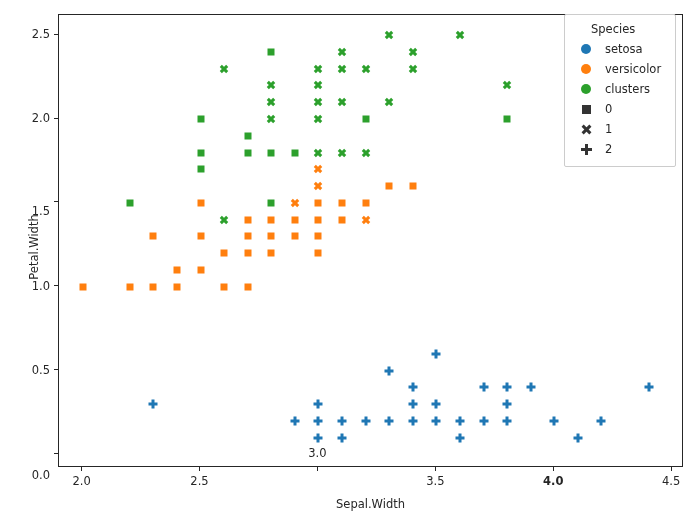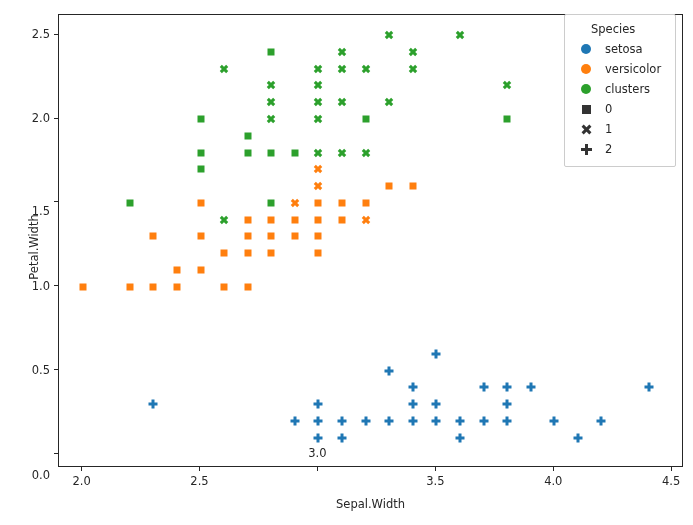--- a/index.html
+++ b/index.html
@@ -651,21 +651,21 @@
   <div id="axes-decor">
       <div class="tick-line" style="left: 81.0849px; top: 467px; width: 1px; height: 4px;"></div>
       <div class="xtick-label" style="left: 81.5849px; top: 474px;">2.0</div>
       <div class="tick-line" style="left: 199.009px; top: 467px; width: 1px; height: 4px;"></div>
       <div class="xtick-label" style="left: 199.509px; top: 474px;">2.5</div>
       <div class="tick-line" style="left: 316.934px; top: 467px; width: 1px; height: 4px;"></div>
       <div class="xtick-label" style="left: 317.434px; top: 446px; text-align: right;">3.0</div>
       <div class="tick-line" style="left: 434.858px; top: 467px; width: 1px; height: 4px;"></div>
       <div class="xtick-label" style="left: 435.358px; top: 474px;">3.5</div>
       <div class="tick-line" style="left: 552.783px; top: 467px; width: 1px; height: 4px;"></div>
-      <div class="xtick-label" style="left: 553.283px; top: 474px;">4.0</div>
+      <div class="xtick-label" style="left: 553.283px; top: 474px; font-weight: bold;">4.0</div>
       <div class="tick-line" style="left: 670.708px; top: 467px; width: 1px; height: 4px;"></div>
       <div class="xtick-label" style="left: 671.208px; top: 474px;">4.5</div>
       <div class="tick-line" style="left: 54px; top: 453.078px; width: 4px; height: 1px;"></div>
       <div class="ytick-label" style="right: 643px; top: 453.578px; margin-top: 21px;">0.0</div>
       <div class="tick-line" style="left: 54px; top: 369.189px; width: 4px; height: 1px;"></div>
       <div class="ytick-label" style="right: 643px; top: 369.689px;">0.5</div>
       <div class="tick-line" style="left: 54px; top: 285.3px; width: 4px; height: 1px;"></div>
       <div class="ytick-label" style="right: 643px; top: 285.8px;">1.0</div>
       <div class="tick-line" style="left: 54px; top: 201.411px; width: 4px; height: 1px;"></div>
       <div class="ytick-label" style="right: 643px; top: 211px;">1.5</div>

